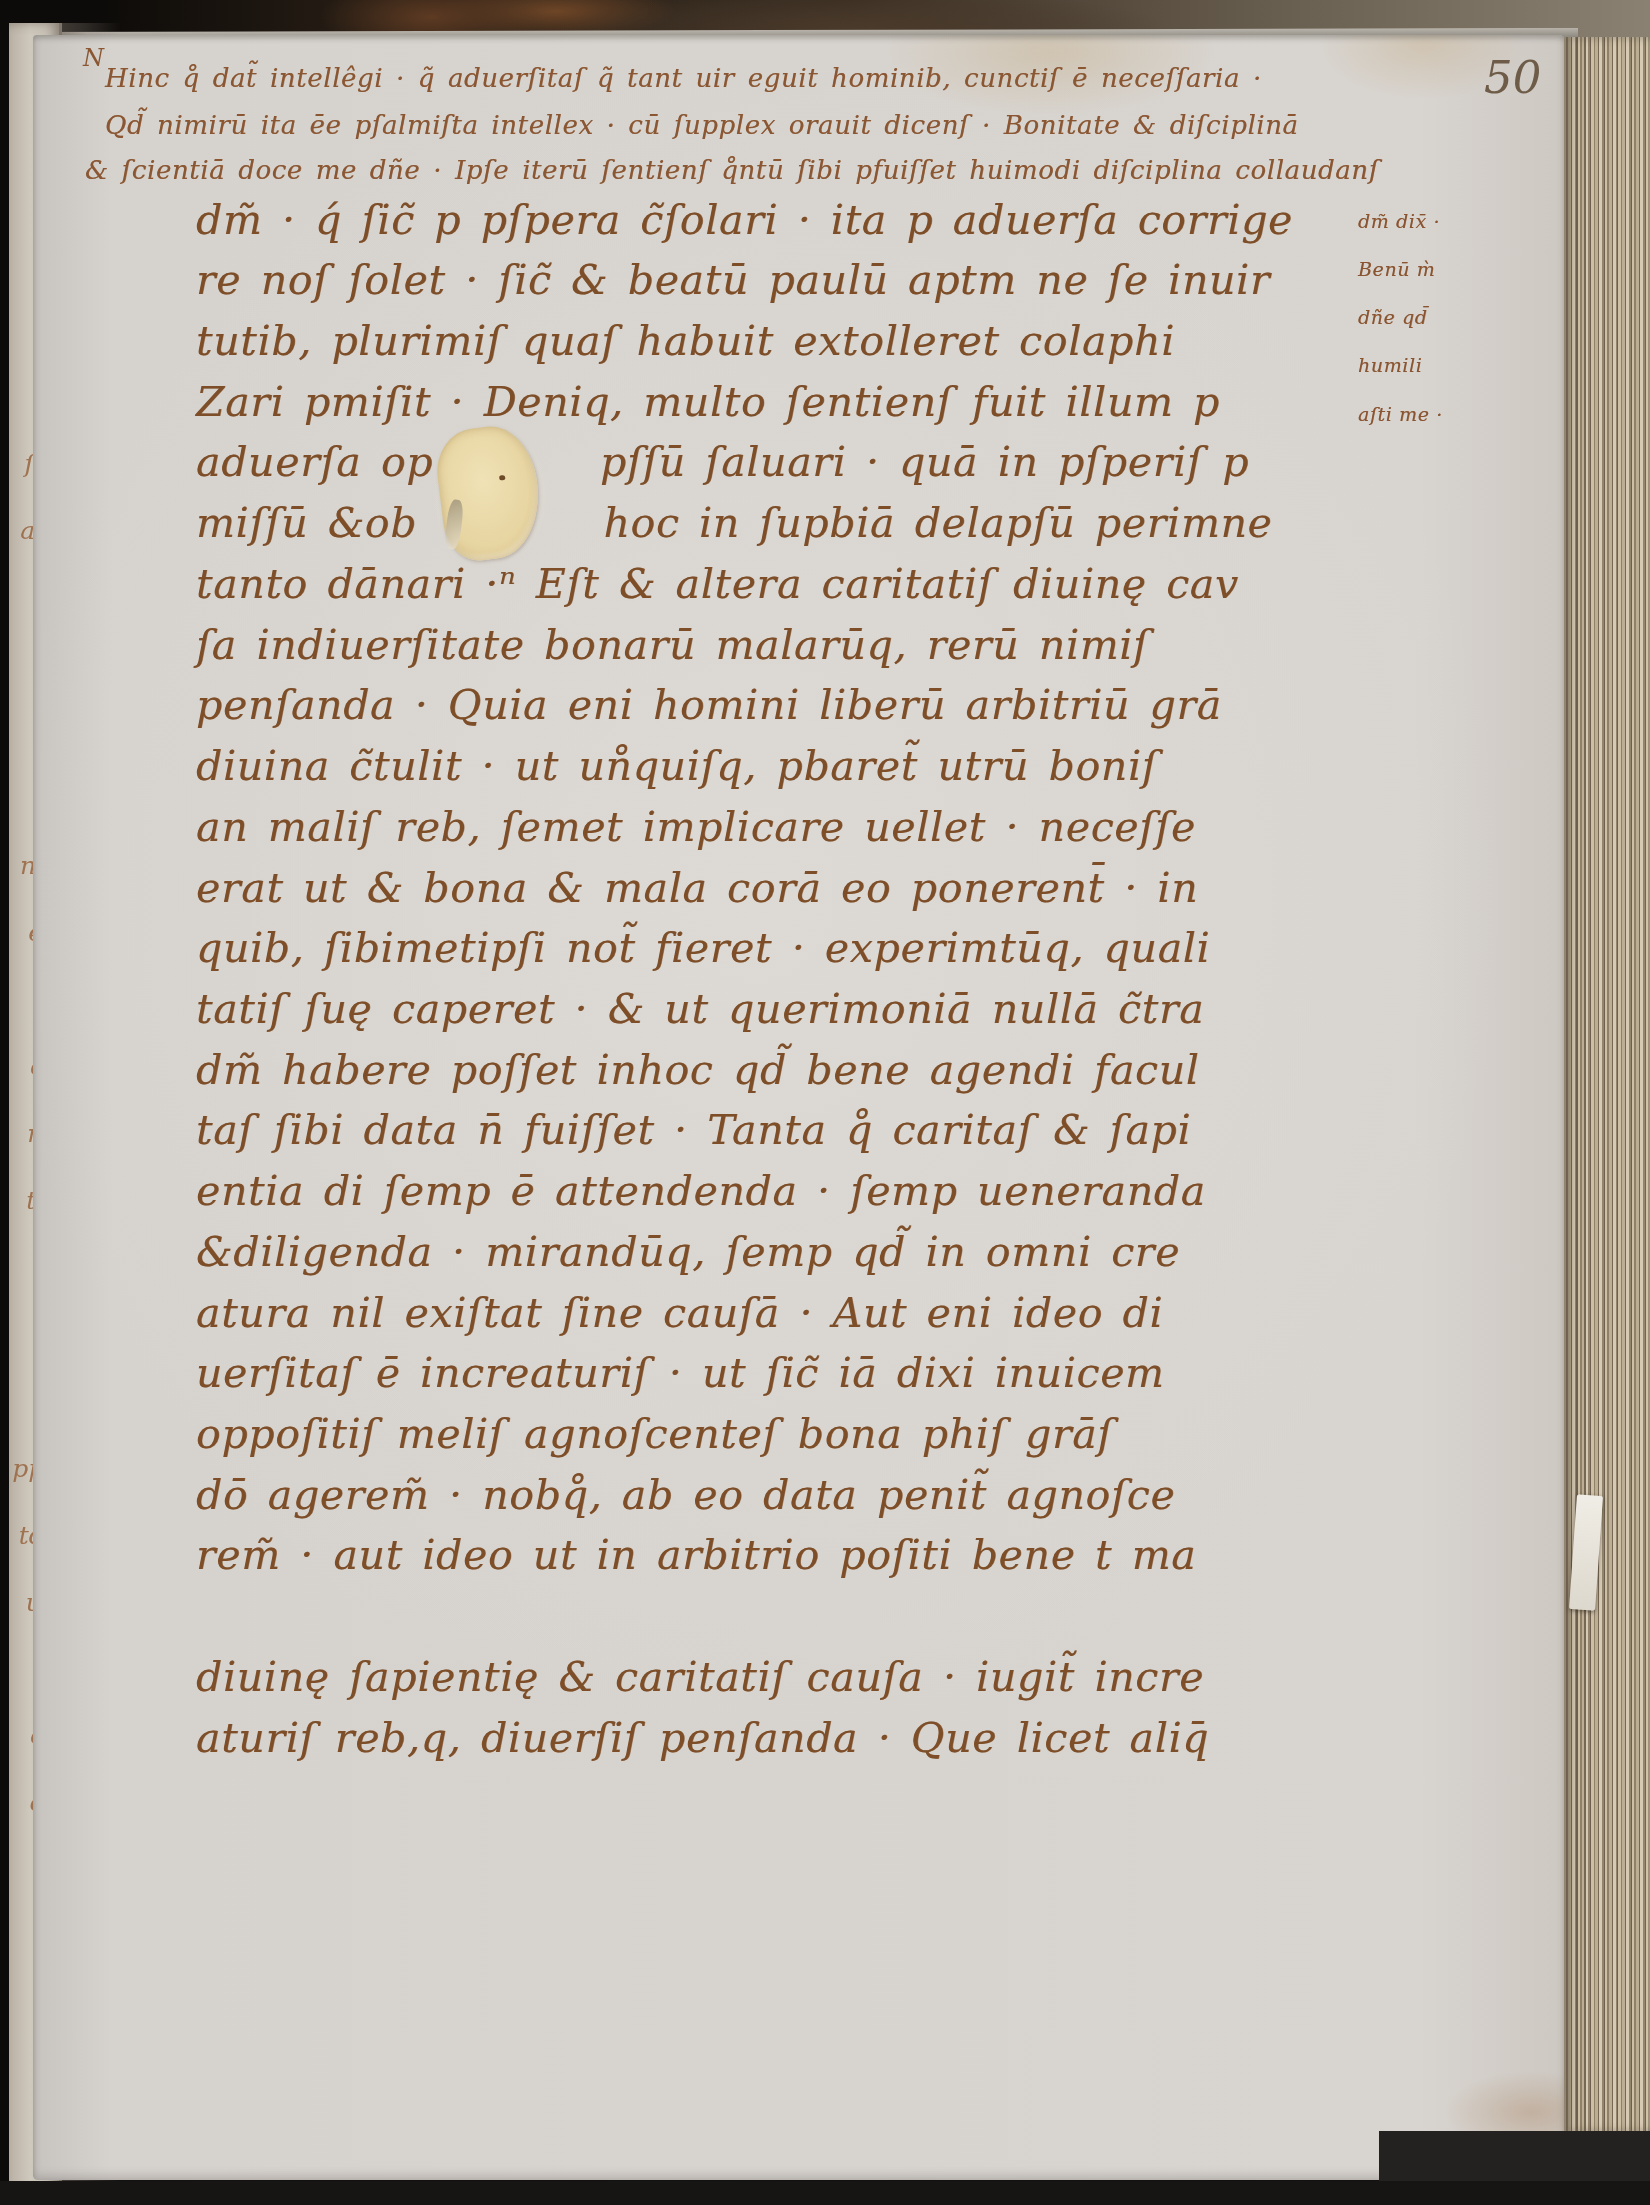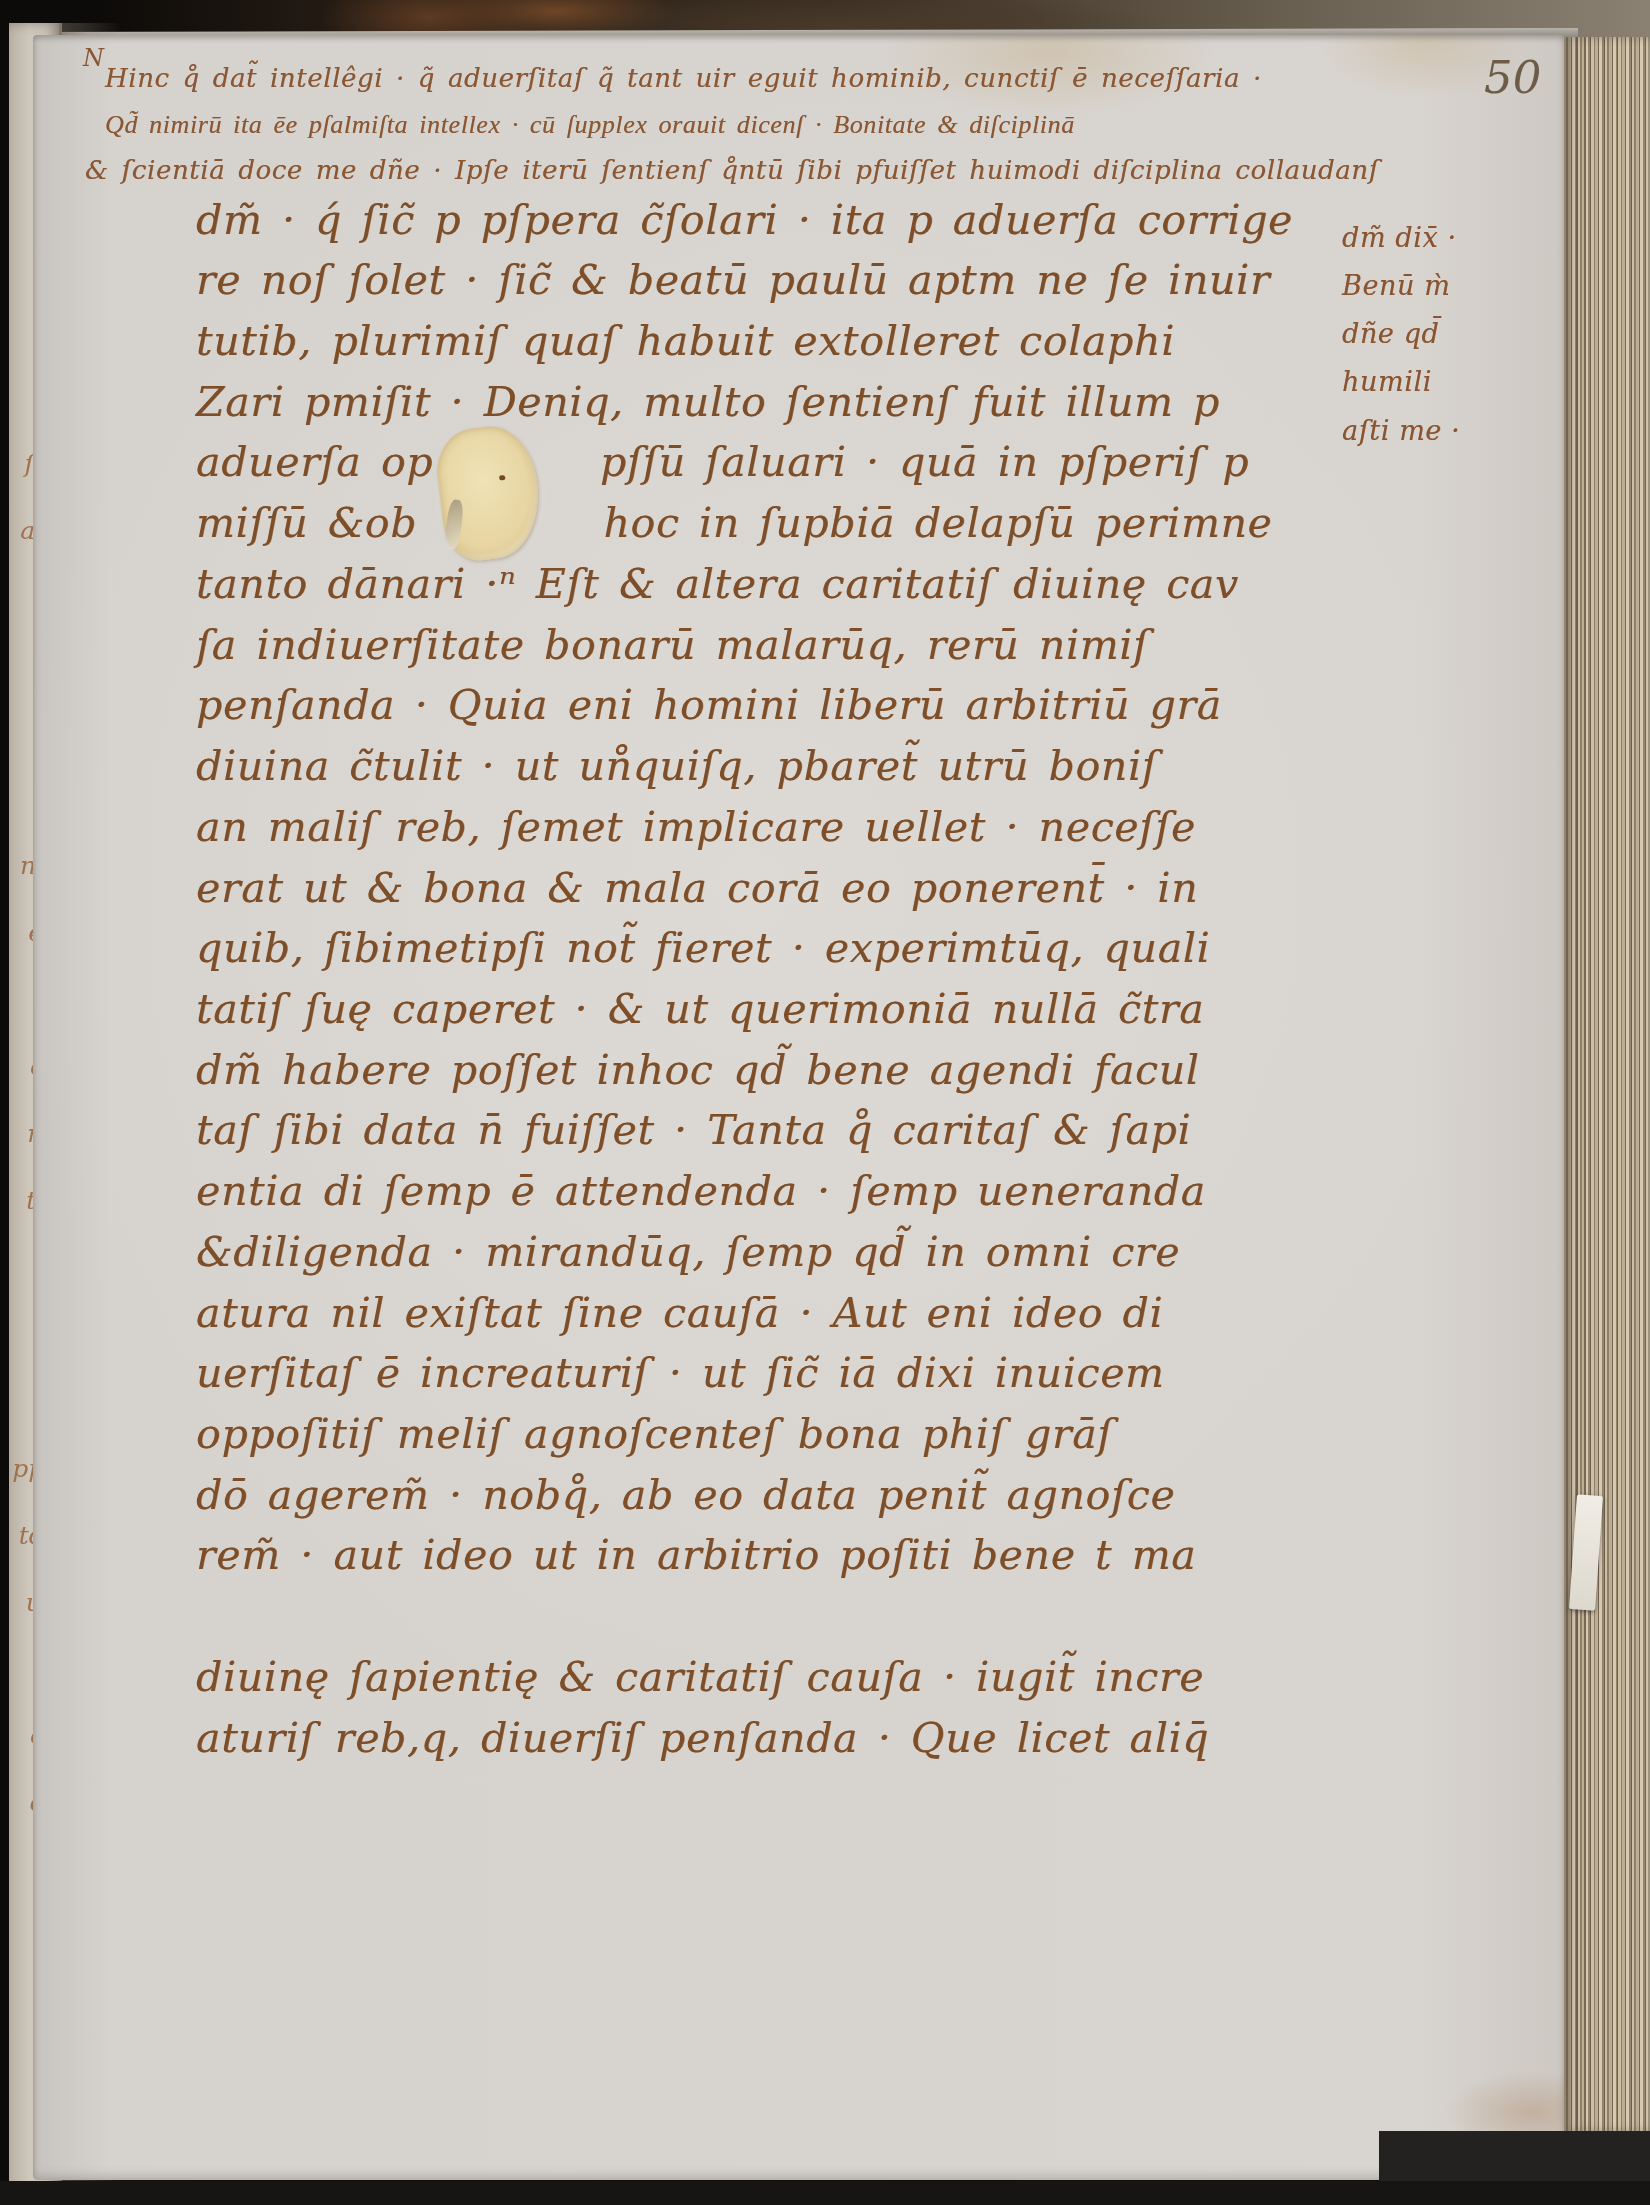--- a/index.html
+++ b/index.html
@@ -43,22 +43,22 @@
     letter-spacing:0.6px;word-spacing:4px;color:#8b5733;
     text-shadow:0.3px 0 0 rgba(139,87,51,.6);}
   .folio{position:absolute;left:1451px;top:16px;font-style:italic;font-size:45px;color:#6e5c49;}
 
   .main-block{position:absolute;left:0;top:0;width:1220px;height:2145px;}
   .main-line{position:absolute;left:163px;white-space:pre;font-style:italic;font-size:41px;
     letter-spacing:0.7px;word-spacing:5.7px;color:#7d4e28;
     text-shadow:0.5px 0 0 rgba(125,78,40,.55);}
 
   .gloss-block{position:absolute;left:1309px;top:0;width:216px;height:511px;}
-  .gloss-line{position:absolute;left:0;white-space:pre;font-style:italic;font-size:27px;
-    letter-spacing:0.6px;color:#8a5430;text-shadow:0.3px 0 0 rgba(138,84,48,.55);margin-top:12px;}
+  .gloss-line{position:absolute;left:16px;white-space:pre;font-style:italic;font-size:19px;
+    letter-spacing:0.6px;color:#8a5430;text-shadow:0.3px 0 0 rgba(138,84,48,.55);}
 
   .hole-halo{position:absolute;left:381px;top:368px;width:153px;height:187px;
     background:radial-gradient(ellipse 50% 50% at 50% 50%, rgba(236,230,216,.85), rgba(236,230,216,.25) 60%, rgba(0,0,0,0) 75%);
     border-radius:50%;}
   .hole{position:absolute;left:407px;top:392px;width:98px;height:132px;
     background:radial-gradient(ellipse 70% 70% at 45% 40%, #f0e2b6, #e7d5a2 70%, #dcc891);
     border-radius:48% 52% 58% 42% / 40% 55% 64% 36%;
     transform:rotate(-7deg);
     box-shadow:inset 0 0 8px rgba(150,120,66,.45), inset -2.3px -4.5px 5.7px rgba(255,250,235,.5), 1.1px 1.7px 3.4px rgba(120,110,95,.35);}
   .hole:after{content:"";position:absolute;left:61px;top:50px;width:5.7px;height:4.5px;
@@ -117,21 +117,21 @@
       <div class="frag" style="top: 1765px;">ęē</div>
     </div>
 
   <div class="gutter-shadow"></div>
 
   <div class="page">
 
     <span class="siglum">N</span>
 
     <div class="head-line" style="left:72px;top:28px;">Hinc q̊ dat̃ intellêgi · q̃ aduerſitaſ q̃ tant uir eguit hominib, cunctiſ ē neceſſaria ·</div>
-    <div class="head-line" style="left:72px;top:75px;font-family:Liberation Serif, serif;">Qd̃ nimirū ita ēe pſalmiſta intellex · cū ſupplex orauit dicenſ · Bonitate &amp; diſciplinā</div>
+    <div class="head-line" style="left:72px;top:75px;">Qd̃ nimirū ita ēe pſalmiſta intellex · cū ſupplex orauit dicenſ · Bonitate &amp; diſciplinā</div>
     <div class="head-line" style="left:52px;top:120px;">&amp; ſcientiā doce me dñe · Ipſe iterū ſentienſ q̊ntū ſibi pfuiſſet huimodi diſciplina collaudanſ</div>
 
     <div class="folio">50</div>
 
     <div class="main-block">
         <div class="main-line" style="top: 161px;">dm̃ · q́ ſic̃ p pſpera c̃ſolari · ita p aduerſa corrige</div>
         <div class="main-line" style="top: 221px;">re noſ ſolet · ſic̃ &amp; beatū paulū aptm ne ſe inuir</div>
         <div class="main-line" style="top: 282px;">tutib, plurimiſ quaſ habuit extolleret colaphi</div>
         <div class="main-line" style="top: 343px;">Zari pmiſit · Deniq, multo ſentienſ fuit illum p</div>
         <div class="main-line" style="top: 403px;">aduerſa op    pſſū ſaluari · quā in pſperiſ p</div>

